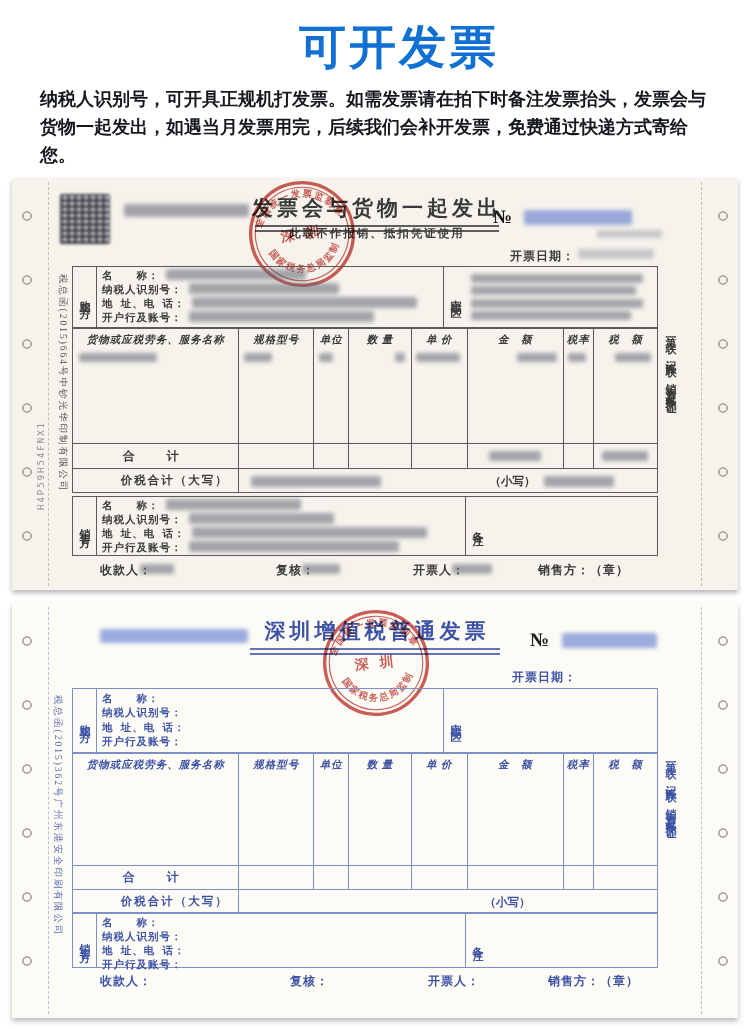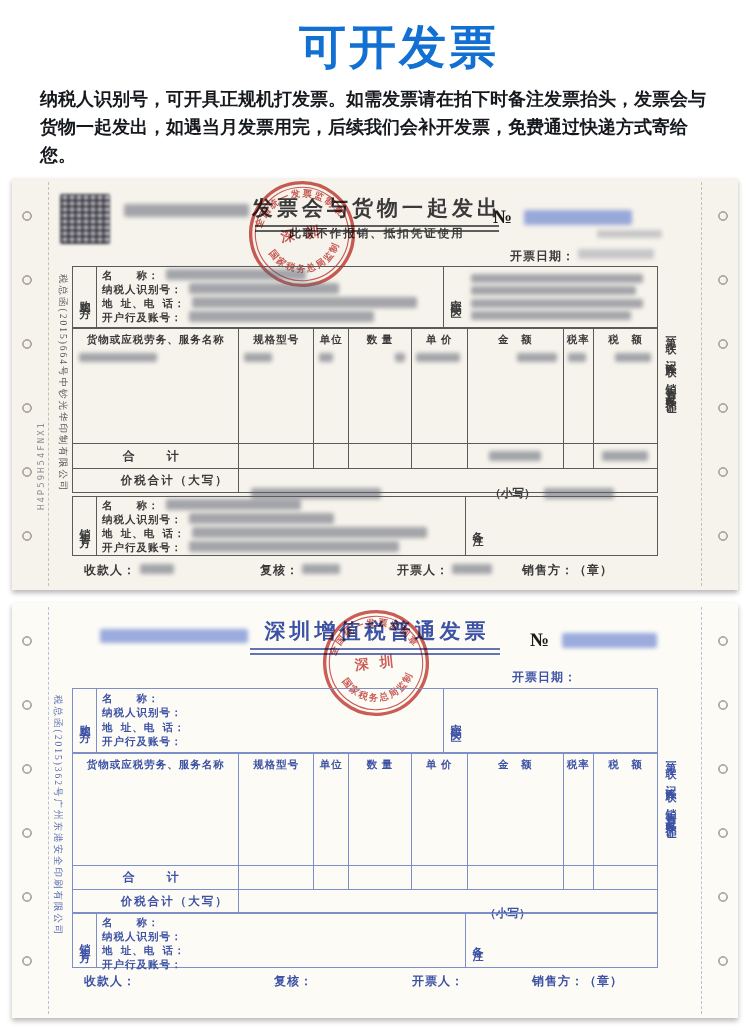--- a/index.html
+++ b/index.html
@@ -45,36 +45,36 @@
         width:24px;letter-spacing:4px;font-family:"Liberation Serif",serif;font-weight:bold;font-size:11px;
         color:var(--ink);border-right:1px solid var(--line);box-sizing:border-box;}
   .vlab.rb{border-right:none;border-left:1px solid var(--line);}
   .fields{flex:1;display:flex;flex-direction:column;justify-content:space-evenly;padding:2px 0 2px 5px;box-sizing:border-box;}
   .frow{display:flex;align-items:flex-start;gap:6px;height:14px;}
   .flab{font-size:10.5px;white-space:nowrap;letter-spacing:1px;}
   .pwdarea{width:190px;position:relative;padding:4px 4px;box-sizing:border-box;display:flex;flex-direction:column;justify-content:space-evenly;}
   .rmkarea{width:168px;position:relative;}
 
   .items{position:absolute;border:1.5px solid var(--line);display:flex;box-sizing:border-box;}
-  .col{position:relative;height:100%;border-right:1px solid var(--line);box-sizing:border-box;}
+  .col{position:relative;height:100%;border-right:1px solid var(--line);box-sizing:border-box;font-style:italic;}
   .col:last-child{border-right:none;}
   .c0{width:28.5%;} .c1{width:12.8%;} .c2{width:6%;} .c3{width:10.7%;}
   .c4{width:9.6%;} .c5{width:16.4%;} .c6{width:5.2%;} .c7{width:10.8%;}
   .hd{display:flex;justify-content:center;padding-top:4px;font-family:"Liberation Serif",serif;font-weight:bold;
       font-size:10.5px;letter-spacing:1px;color:var(--ink);white-space:nowrap;}
-  .trow,.wrow{position:absolute;border:1.5px solid var(--line);border-top:none;display:flex;box-sizing:border-box;align-items:center;}
+  .trow,.wrow{position:absolute;border:1.5px solid var(--line);border-top:none;display:flex;box-sizing:border-box;}
   .tcell{position:relative;height:100%;border-right:1px solid var(--line);box-sizing:border-box;display:flex;align-items:center;justify-content:center;}
   .tcell:last-child{border-right:none;}
   .tlab{font-family:"Liberation Serif",serif;font-weight:bold;font-size:12px;letter-spacing:10px;color:var(--ink);}
   .wlab{font-family:"Liberation Serif",serif;font-weight:bold;font-size:11.5px;letter-spacing:2px;color:var(--ink);margin-left:38px;}
   .wbig{flex:1;position:relative;}
   .smalllab{position:absolute;top:5px;font-family:"Liberation Serif",serif;font-weight:bold;font-size:11.5px;color:var(--ink);}
 
   .ftr{position:absolute;height:16px;}
-  .ftlab{position:absolute;font-size:12px;letter-spacing:1px;white-space:nowrap;}
+  .ftlab{position:absolute;font-size:12px;letter-spacing:1px;white-space:nowrap;margin-left:16px;}
 
   .copynote{position:absolute;writing-mode:vertical-rl;text-orientation:upright;
       font-family:"Liberation Serif",serif;font-weight:bold;font-size:11px;letter-spacing:3px;color:var(--ink);}
   .printer{position:absolute;transform:rotate(90deg);transform-origin:0 0;white-space:nowrap;
       font-family:"Liberation Serif",serif;font-size:9.5px;letter-spacing:2px;color:var(--ink);opacity:.85;}
   .sidecode{position:absolute;transform:rotate(-90deg);transform-origin:0 0;white-space:nowrap;
       font-family:"DejaVu Sans Mono",monospace;font-size:9px;letter-spacing:2px;color:rgba(55,58,70,.55);}
 
   .stamp{position:absolute;opacity:.82;mix-blend-mode:multiply;}
   .st-ring-o{fill:none;stroke:#c23a33;stroke-width:3.6px;}

